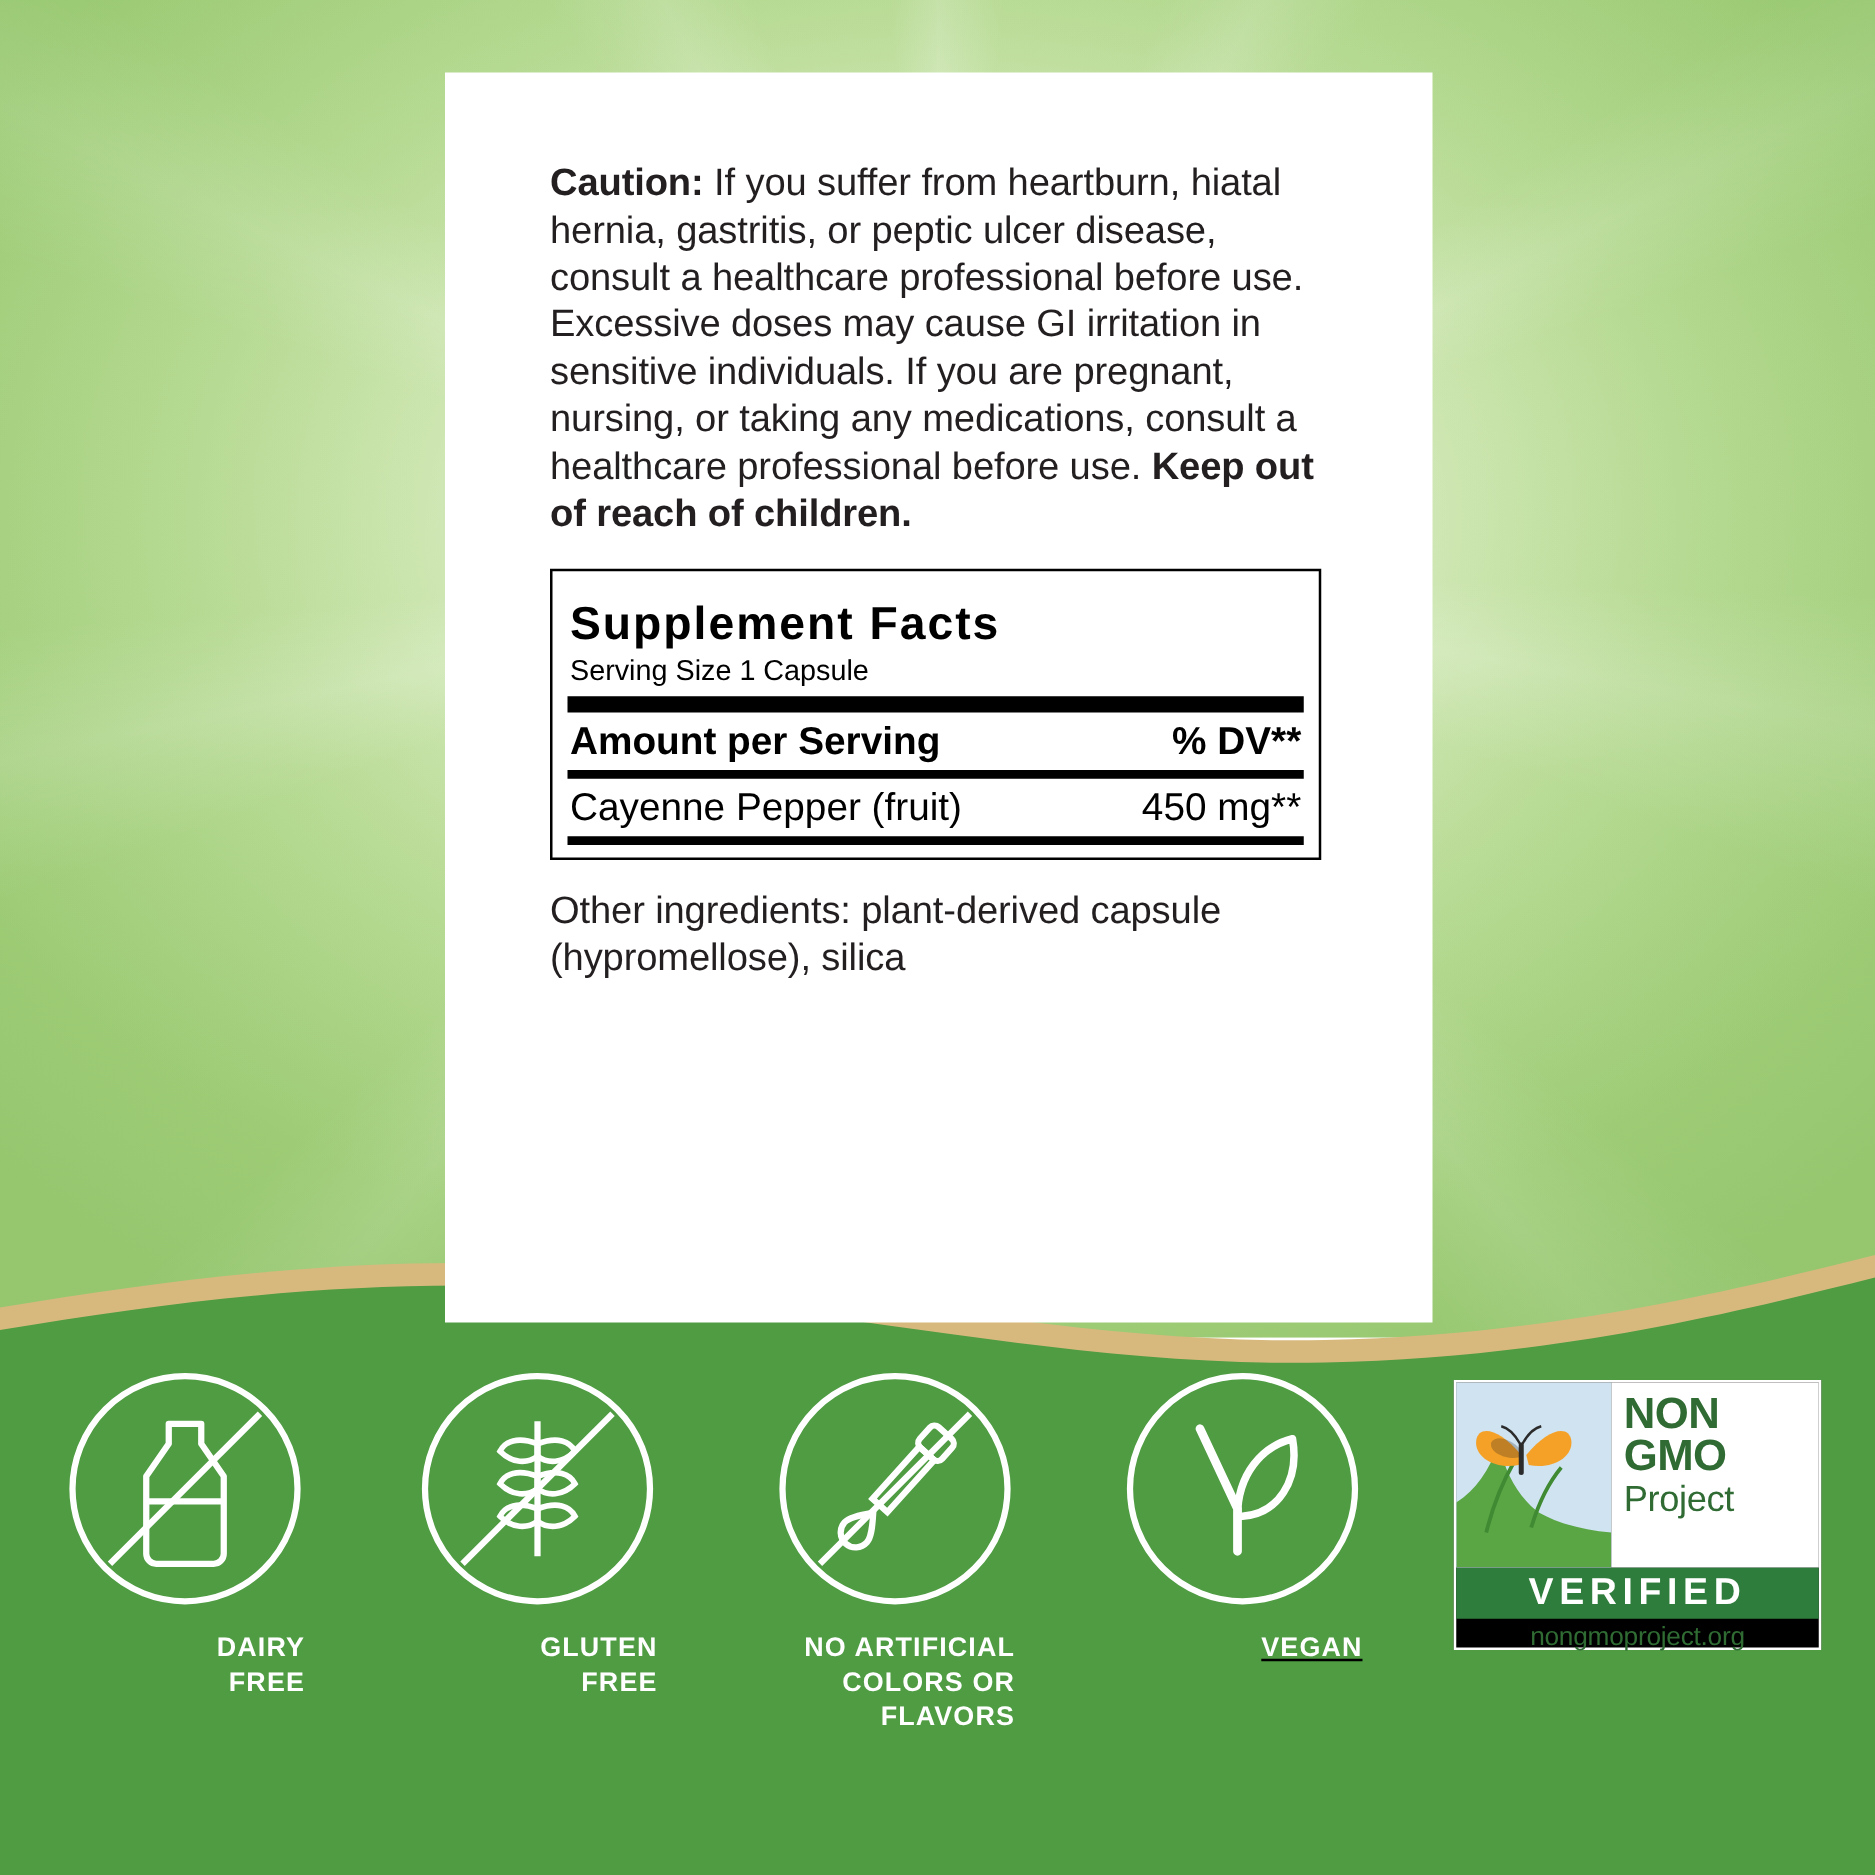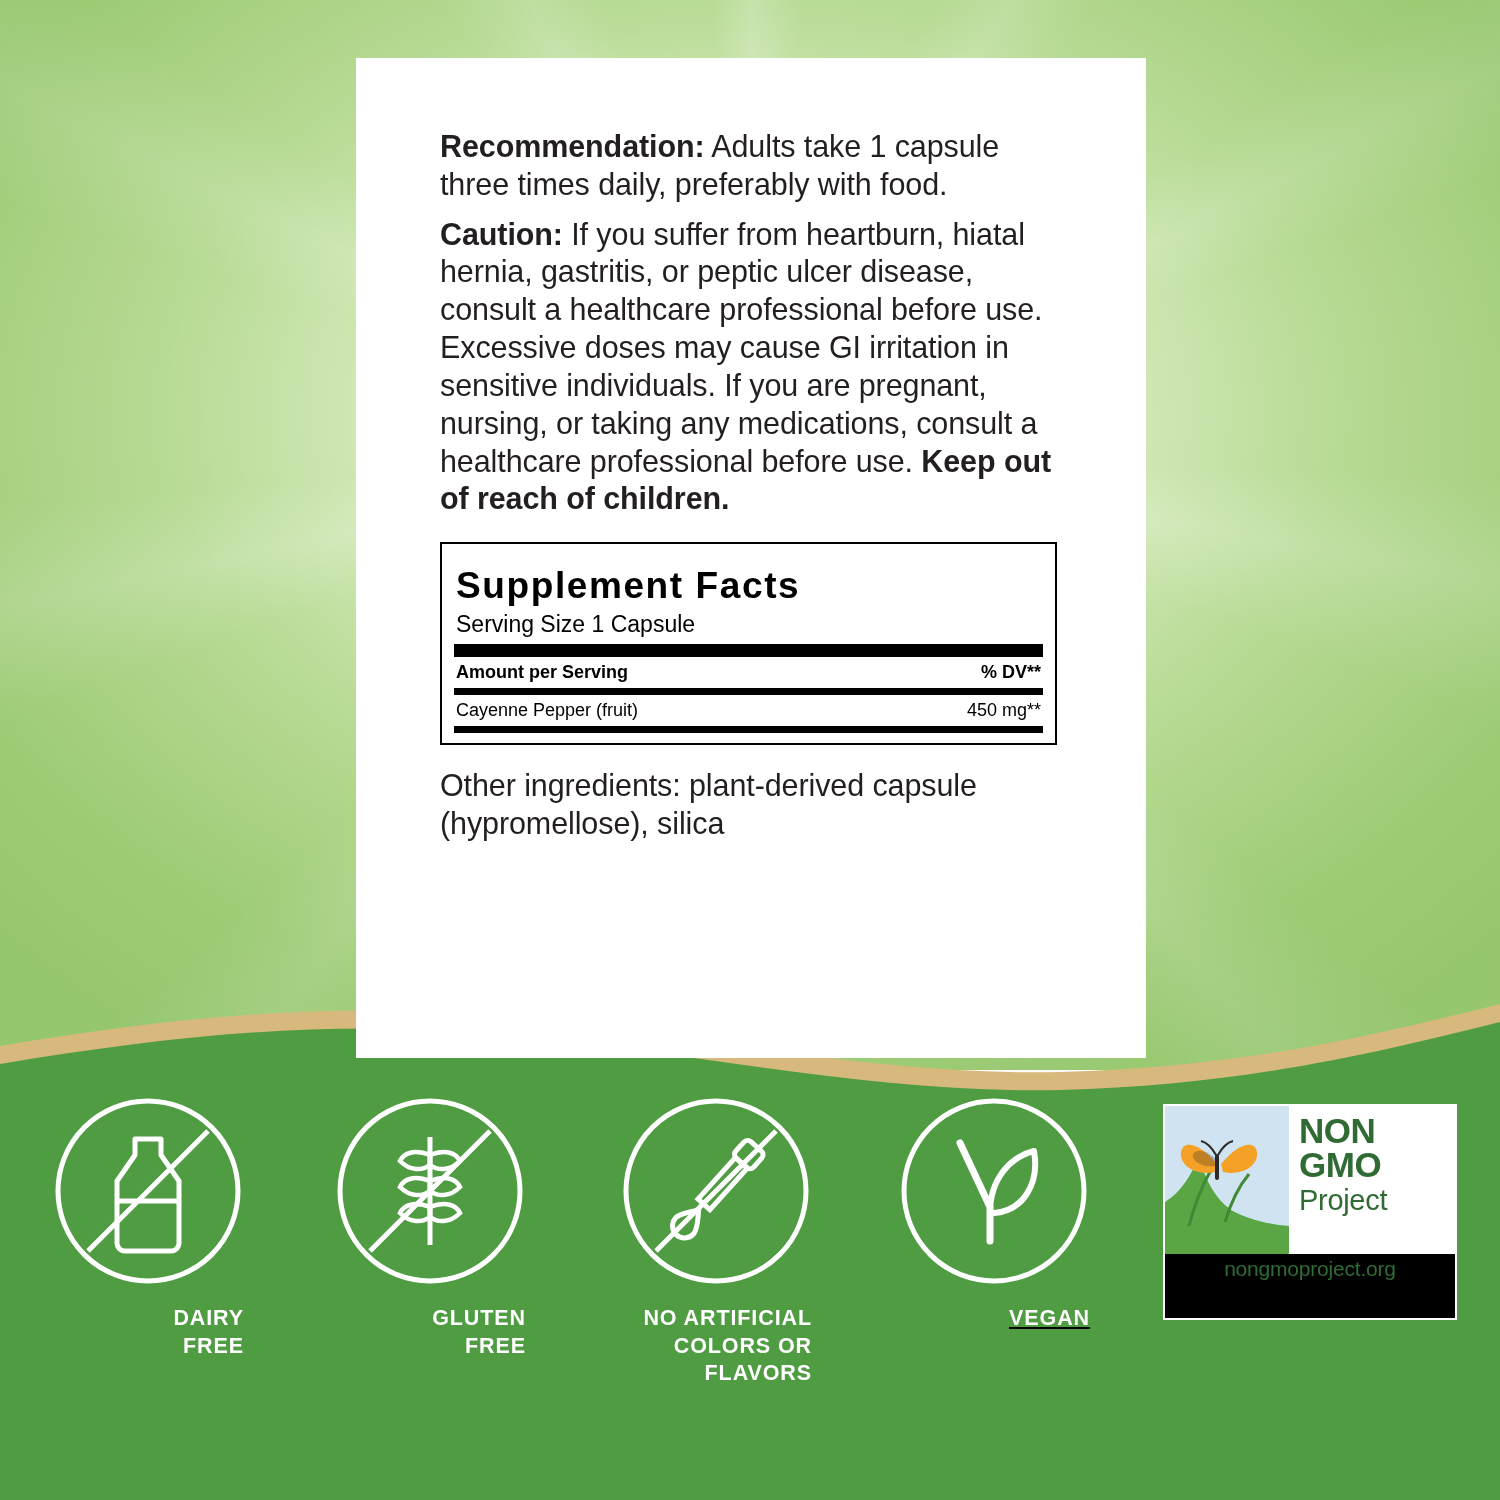--- a/index.html
+++ b/index.html
@@ -125,21 +125,21 @@
     margin: 2px 0 0 0;
   }
   .rule-med {
     height: 7px;
     background: #000;
   }
   .sf-row {
     display: flex;
     justify-content: space-between;
     align-items: center;
-    font-size: 18px;
+    font-size: 31px;
     color: #000;
     padding: 5px 2px 5px 2px;
   }
   .sf-row.head { font-weight: bold; }
   .sf-footnote {
     font-size: 23px;
     color: #000;
     padding: 6px 2px 0 2px;
   }
 
@@ -247,23 +247,20 @@
   <div class="bg-bottom-wrap">
     <svg width="1500" height="540" viewBox="0 0 1500 540">
       <path d="M0,86 C 180,56 340,40 520,58 C 700,76 880,116 1060,112 C 1240,108 1380,74 1500,44 L1500,540 L0,540 Z" fill="#d8b97d"></path>
       <path d="M0,104 C 180,74 340,58 520,76 C 700,94 880,134 1060,130 C 1240,126 1380,92 1500,62 L1500,540 L0,540 Z" fill="#4f9c43"></path>
     </svg>
   </div>
 
   <div class="label-panel">
     <div class="label-inner">
 
-      <div class="body-text para">
-        <b>Recommendation:</b><span> Adults take 1 capsule three times daily, preferably with food.</span>
-      </div>
 
       <div class="body-text para">
         <b>Caution:</b><span> If you suffer from heartburn, hiatal hernia, gastritis, or peptic ulcer disease, consult a healthcare professional before use. Excessive doses may cause GI irritation in sensitive individuals. If you are pregnant, nursing, or taking any medications, consult a healthcare professional before use. </span><b>Keep out of reach of children.</b>
       </div>
 
       <div class="sf-box">
         <div class="sf-title">Supplement Facts</div>
         <div class="sf-serving">Serving Size 1 Capsule</div>
         <div class="rule-thick"></div>
         <div class="sf-row head">
@@ -360,17 +357,18 @@
               <path d="M1 9 C 6 0 12 -4 16 -5" fill="none" stroke="#2b2b2b" stroke-width="2"></path>
             </g>
           </svg>
         </div>
         <div class="nongmo-right">
           <div class="ng-non">NON</div>
           <div class="ng-gmo">GMO</div>
           <div class="ng-project">Project</div>
         </div>
       </div>
+      <div class="nongmo-verified">VERIFIED</div>
       <div class="nongmo-url">nongmoproject.org</div>
     </div>
 
   </div>
 </div>
 
 </body></html>

